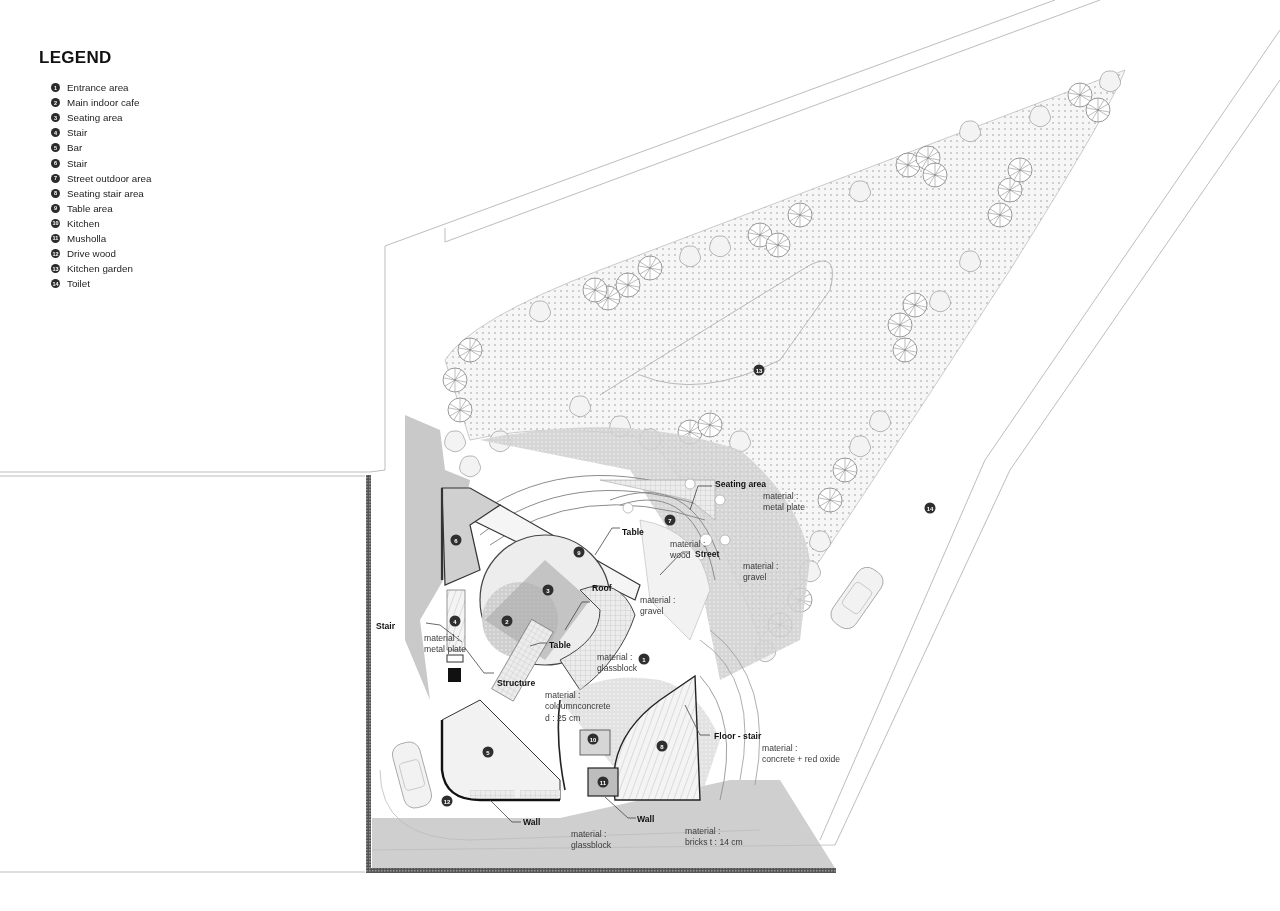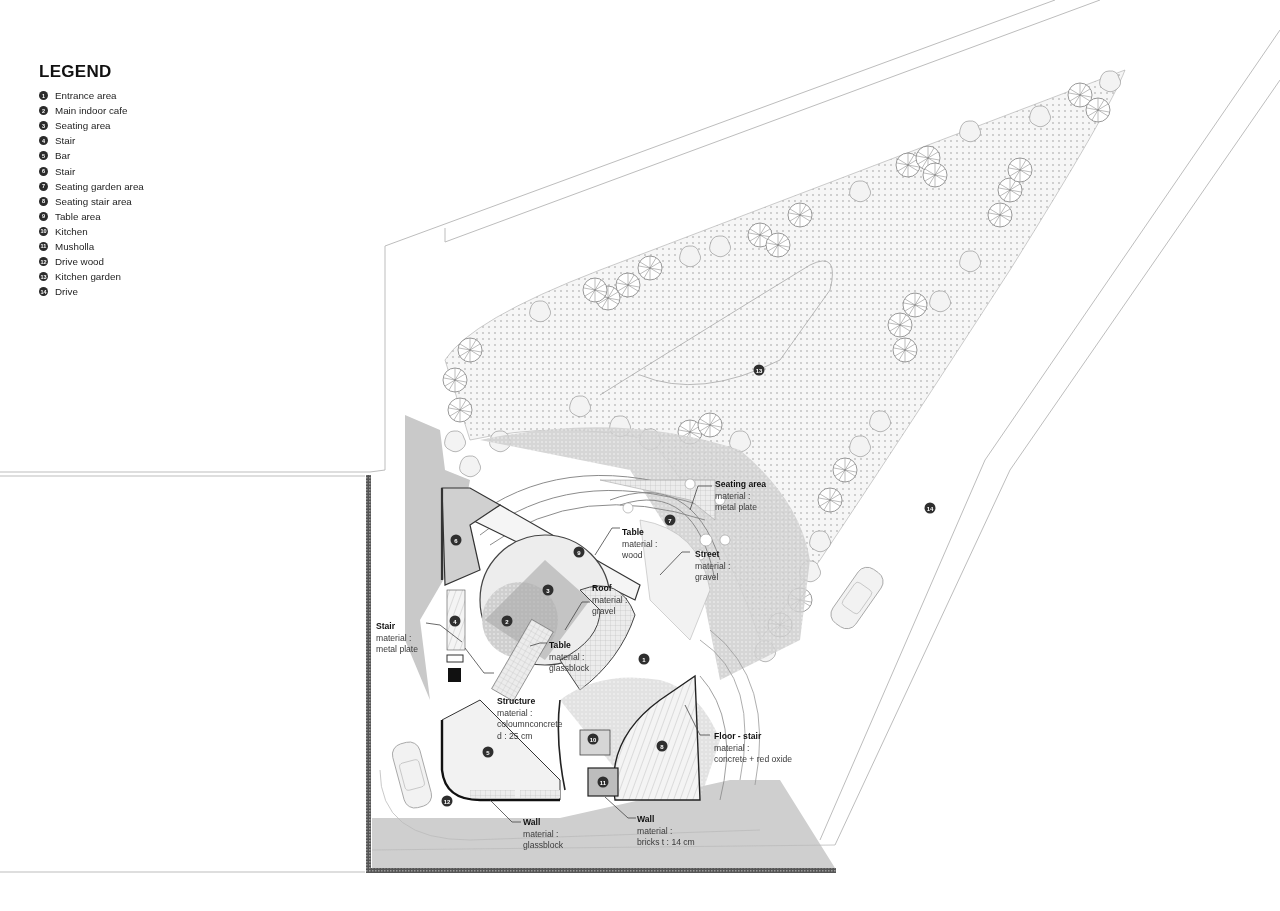--- a/index.html
+++ b/index.html
@@ -1,26 +1,26 @@
 <!DOCTYPE html>
 <html><head>
 <meta charset="utf-8">
 <style>
   html, body { margin:0; padding:0; background:#ffffff; }
   body { width:1280px; height:911px; position:relative; overflow:hidden; font-family:"Liberation Sans", sans-serif; color:#1a1a1a; }
   #plan { position:absolute; left:0; top:0; width:1280px; height:911px; }
   .legend { position:absolute; left:39px; top:48px; }
-  .legend-title { font-weight:700; font-size:17px; letter-spacing:0.3px; margin:14px 0 6px 0; color:#111; }
-  .legend-list { list-style:none; margin:0; padding:0; }
+  .legend-title { font-weight:700; font-size:17px; letter-spacing:0.3px; margin:0 0 6px 0; color:#111; }
+  .legend-list { list-style:none; margin:12px; padding:0; }
   .legend-item { display:flex; align-items:center; height:15.1px; font-size:9.8px; color:#1d1d1d; }
   .badge { display:inline-flex; align-items:center; justify-content:center; width:9px; height:9px; border-radius:50%; background:#2b2b2b; color:#fff; font-size:5.5px; font-weight:700; margin-right:7px; flex:0 0 auto; }
   .map-badge { position:absolute; width:11px; height:11px; border-radius:50%; background:#2f2f2f; color:#fff; font-size:6px; font-weight:700; display:flex; align-items:center; justify-content:center; transform:translate(-50%,-50%); }
   .note { position:absolute; font-size:8.6px; line-height:11.5px; color:#2a2a2a; white-space:nowrap; }
   .note .n-title { font-weight:700; color:#111; display:block; }
-  .note .n-line { display:block; color:#3a3a3a; }
+  .note .n-line { display:block; color:#3a3a3a;margin-left:48px; }
 </style>
 </head>
 <body>
 
 <svg id="plan" viewBox="0 0 1280 911" xmlns="http://www.w3.org/2000/svg">
   <defs>
     <pattern id="dots" width="6" height="6" patternUnits="userSpaceOnUse">
       <rect width="6" height="6" fill="#f6f6f6"></rect>
       <circle cx="3" cy="3" r="0.9" fill="#bdbdbd"></circle>
     </pattern>
@@ -223,21 +223,21 @@
     <li class="legend-item">
         <span class="badge">5</span>
         <span>Bar</span>
       </li>
     <li class="legend-item">
         <span class="badge">6</span>
         <span>Stair</span>
       </li>
     <li class="legend-item">
         <span class="badge">7</span>
-        <span>Seating garden area</span>
+        <span>Street outdoor area</span>
       </li>
     <li class="legend-item">
         <span class="badge">8</span>
         <span>Seating stair  area</span>
       </li>
     <li class="legend-item">
         <span class="badge">9</span>
         <span>Table area</span>
       </li>
     <li class="legend-item">
@@ -251,21 +251,21 @@
     <li class="legend-item">
         <span class="badge">12</span>
         <span>Drive wood</span>
       </li>
     <li class="legend-item">
         <span class="badge">13</span>
         <span>Kitchen garden</span>
       </li>
     <li class="legend-item">
         <span class="badge">14</span>
-        <span>Drive</span>
+        <span>Toilet</span>
       </li>
   </ul>
 </div>
 
 <div class="map-badge" style="left:644px;top:659px">1</div>
 <div class="map-badge" style="left:507px;top:621px">2</div>
 <div class="map-badge" style="left:548px;top:590px">3</div>
 <div class="map-badge" style="left:455px;top:621px">4</div>
 <div class="map-badge" style="left:488px;top:752px">5</div>
 <div class="map-badge" style="left:456px;top:540px">6</div>
@@ -301,21 +301,21 @@
 <div class="note" style="left:549px;top:640px">
   <span class="n-title">Table</span>
   <span class="n-line">material :</span>
   <span class="n-line">glassblock</span>
 </div>
 <div class="note" style="left:376px;top:621px">
   <span class="n-title">Stair</span>
   <span class="n-line">material :</span>
   <span class="n-line">metal plate</span>
 </div>
-<div class="note" style="left:497px;top:696px">
+<div class="note" style="left:497px;top:678px">
   <span class="n-title">Structure</span>
   <span class="n-line">material :</span>
   <span class="n-line">coloumnconcrete</span>
   <span class="n-line">d : 25 cm</span>
 </div>
 <div class="note" style="left:714px;top:731px">
   <span class="n-title">Floor - stair</span>
   <span class="n-line">material :</span>
   <span class="n-line">concrete + red oxide</span>
 </div>

